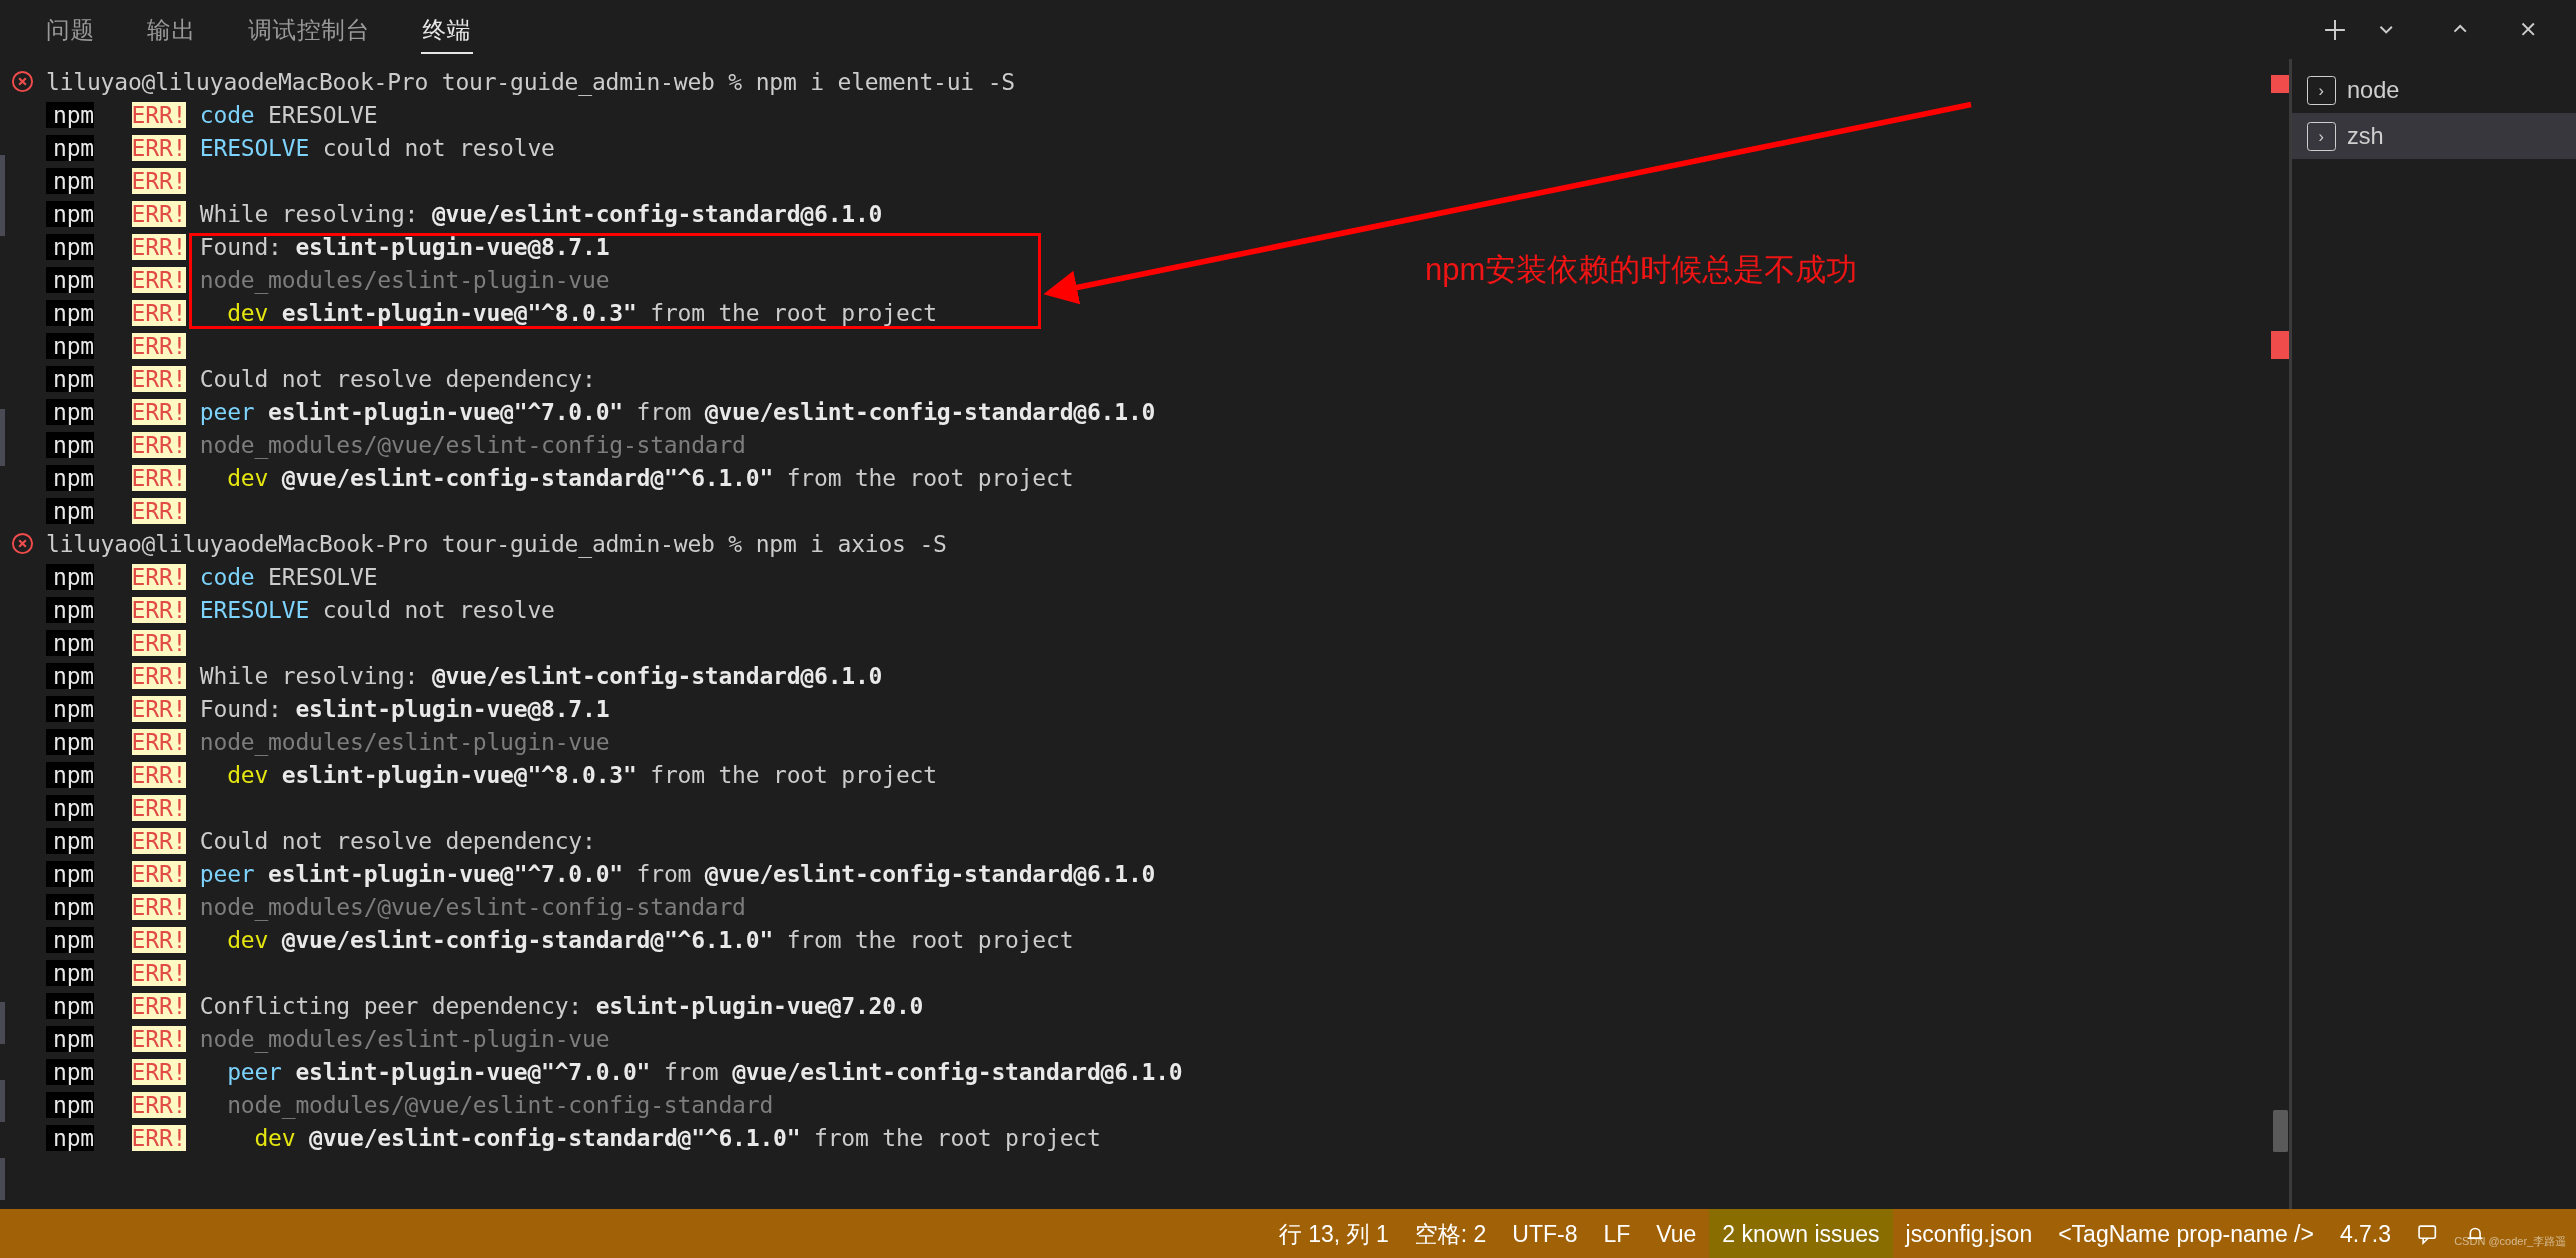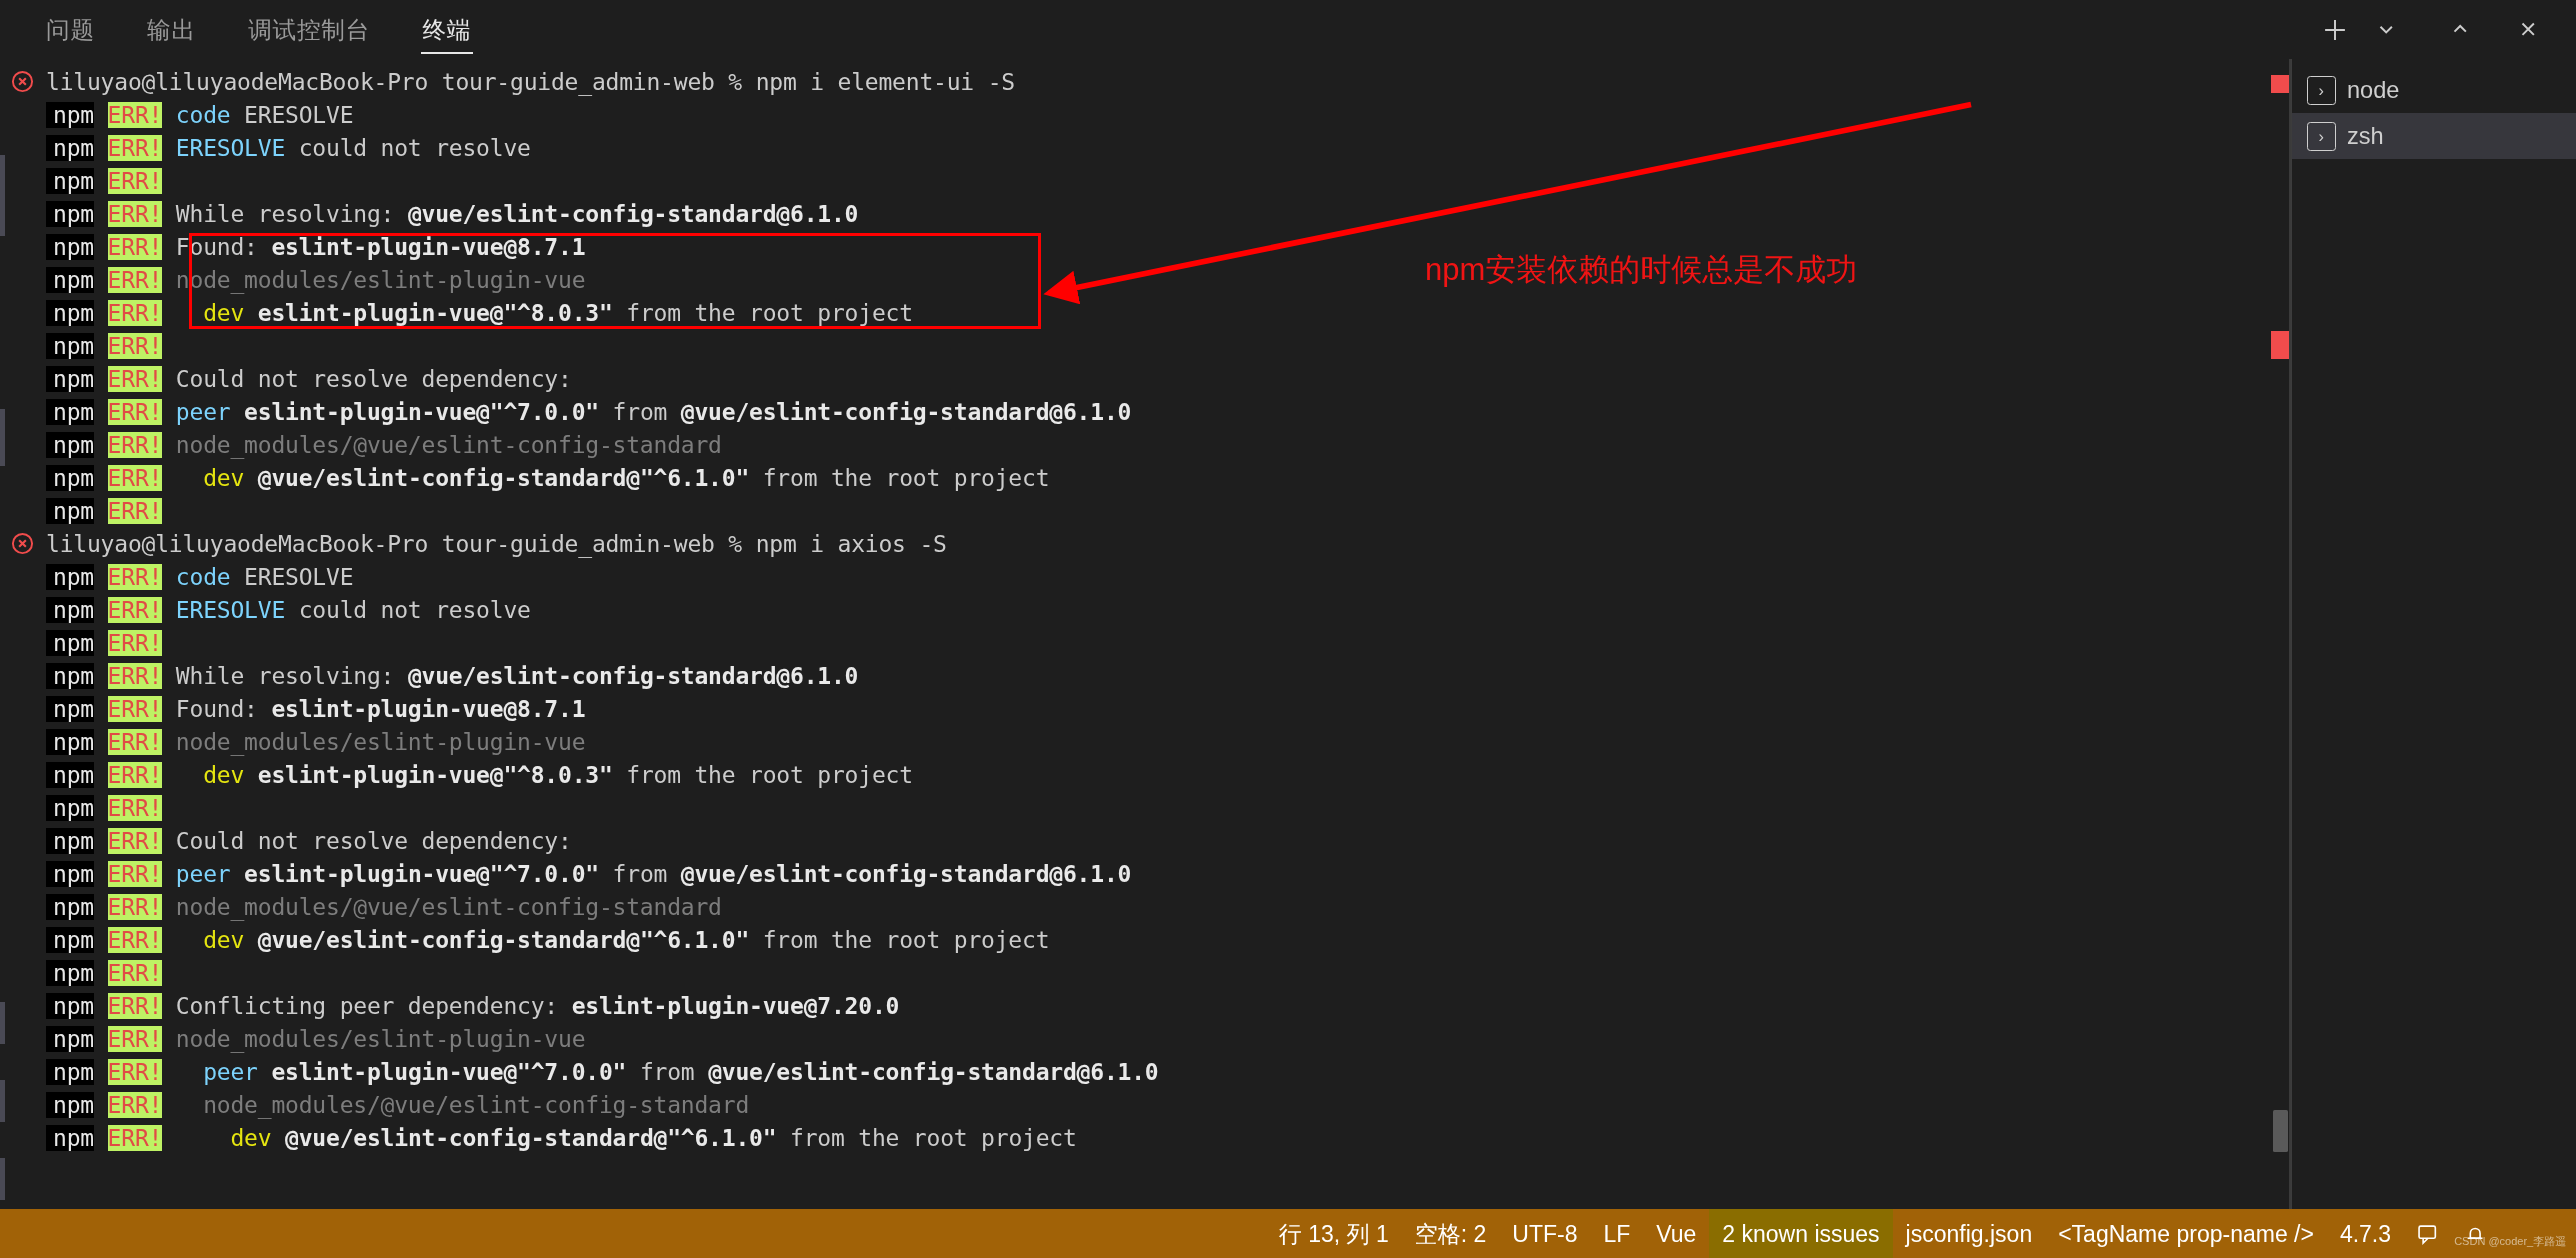--- a/index.html
+++ b/index.html
@@ -107,21 +107,21 @@
   .line { height: 33px; white-space: pre; }
 
   .err-icon {
     position: absolute;
     left: 11.4px;
     width: 23px; height: 23px;
   }
   .err-icon svg { display: block; }
 
   .npm-tag   { background: #000000; color: #e8e8e8; padding-left: 7px; }
-  .err-tag   { background: #bef264; color: #e14b46; }
+  .err-tag   { background: #fef9c3; color: #e14b46; margin-left: 24px; }
   .magenta   { color: #7dd3fc; }
   .yellow    { color: #e5e510; }
   .dim       { color: #7d7d7d; }
   .bold      { font-weight: bold; color: #e9e9e9; margin-top: 47px; }
   .white     { color: #cccccc; }
 
   
   .term-scroll {
     position: absolute;
     right: 0; top: 0; bottom: 0;

